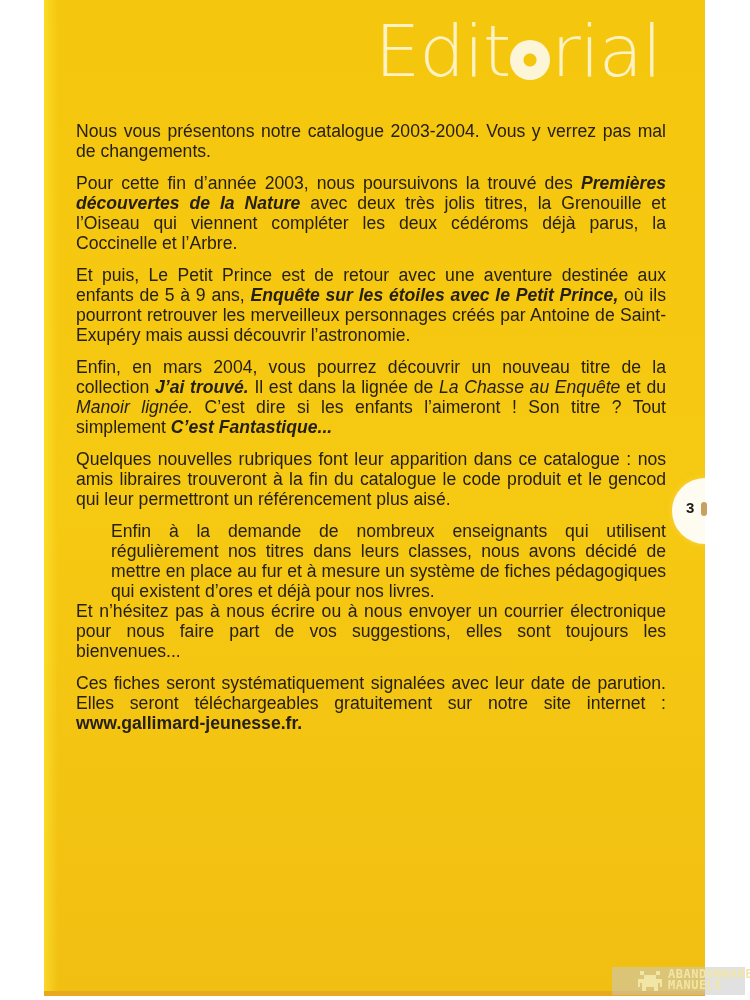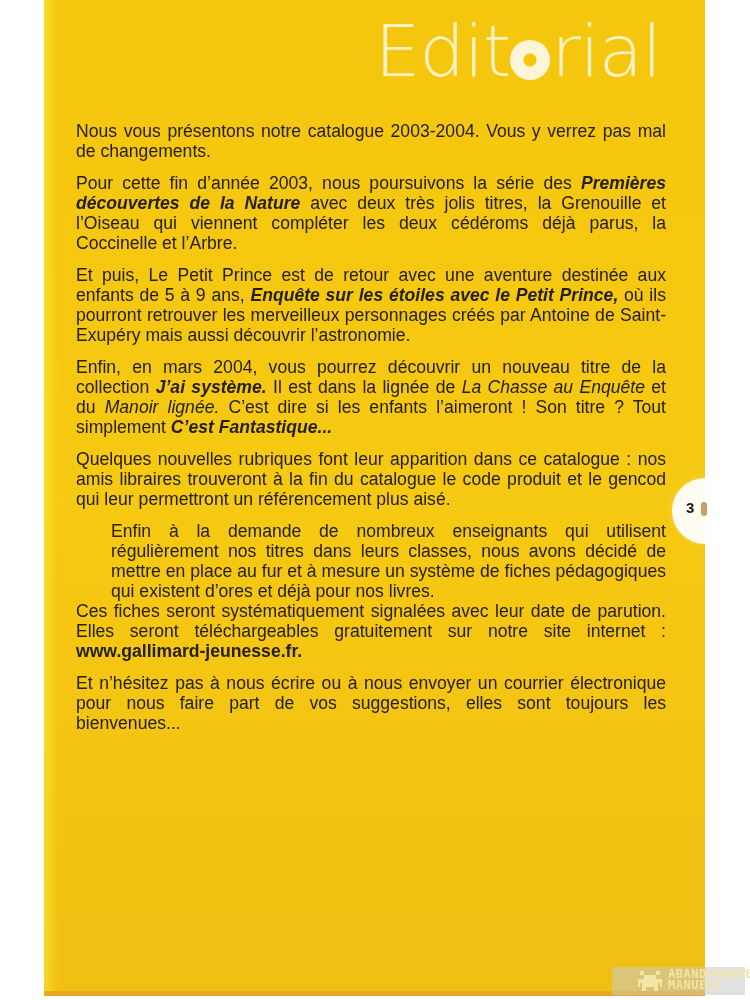--- a/index.html
+++ b/index.html
@@ -113,33 +113,33 @@
 </style>
 </head>
 <body>
 
 <div class="page">
   <div class="title"><span>Edit</span><span class="ring"></span><span>rial</span></div>
 
   <div class="content">
     <p><span>Nous vous présentons notre catalogue 2003-2004. Vous y verrez pas mal de changements.</span></p>
 
-    <p><span>Pour cette fin d’année 2003, nous poursuivons la série des </span><span class="bi">Premières découvertes de la Nature</span><span> avec deux très jolis titres, la Grenouille et l’Oiseau qui viennent compléter les deux cédéroms déjà parus, la Coccinelle et l’Arbre.</span></p>
+    <p><span>Pour cette fin d’année 2003, nous poursuivons la trouvé des </span><span class="bi">Premières découvertes de la Nature</span><span> avec deux très jolis titres, la Grenouille et l’Oiseau qui viennent compléter les deux cédéroms déjà parus, la Coccinelle et l’Arbre.</span></p>
 
     <p><span>Et puis, Le Petit Prince est de retour avec une aventure destinée aux enfants de 5 à 9 ans, </span><span class="bi">Enquête  sur les étoiles avec le Petit Prince,</span><span> où ils pourront retrouver les merveilleux personnages créés par Antoine de Saint-Exupéry mais aussi découvrir l’astronomie.</span></p>
 
-    <p><span>Enfin, en mars 2004, vous pourrez découvrir un nouveau titre de la collection </span><span class="bi">J’ai système.</span><span> Il est dans la lignée de </span><i>La Chasse au Enquête</i><span> et du </span><i>Manoir lignée.</i><span> C’est dire si les enfants l’aimeront ! Son titre ? Tout simplement </span><span class="bi">C’est Fantastique...</span></p>
+    <p><span>Enfin, en mars 2004, vous pourrez découvrir un nouveau titre de la collection </span><span class="bi">J’ai trouvé.</span><span> Il est dans la lignée de </span><i>La Chasse au Enquête</i><span> et du </span><i>Manoir lignée.</i><span> C’est dire si les enfants l’aimeront ! Son titre ? Tout simplement </span><span class="bi">C’est Fantastique...</span></p>
 
     <p><span>Quelques nouvelles rubriques font leur apparition dans ce catalogue : nos amis libraires trouveront à la fin du catalogue le code produit et le gencod qui leur permettront un référencement plus aisé.</span></p>
 
     <p class="tight"><span>Enfin à la demande de nombreux enseignants qui utilisent régulièrement nos titres dans leurs classes, nous avons décidé de mettre en place au fur et à mesure un système de fiches pédagogiques qui existent d’ores et déjà pour nos livres.</span></p>
 
+    <p><span>Et n’hésitez pas à nous écrire ou à nous envoyer un courrier électronique pour nous faire part de vos suggestions, elles sont toujours les bienvenues...</span></p>
+
     <p><span>Ces fiches seront systématiquement signalées avec leur date de parution. Elles seront téléchargeables gratuitement sur notre site internet : </span><b>www.gallimard-jeunesse.fr.</b></p>
-
-    <p><span>Et n’hésitez pas à nous écrire ou à nous envoyer un courrier électronique pour nous faire part de vos suggestions, elles sont toujours les bienvenues...</span></p>
   </div>
 </div>
 
 <div class="page-tab"></div>
 <div class="page-tab-cover"></div>
 <div class="page-number">3</div>
 <div class="page-dot"></div>
 
 <div class="wm-box"></div>
 <svg class="wm-icon" viewBox="0 0 12 10" width="24" height="20">

